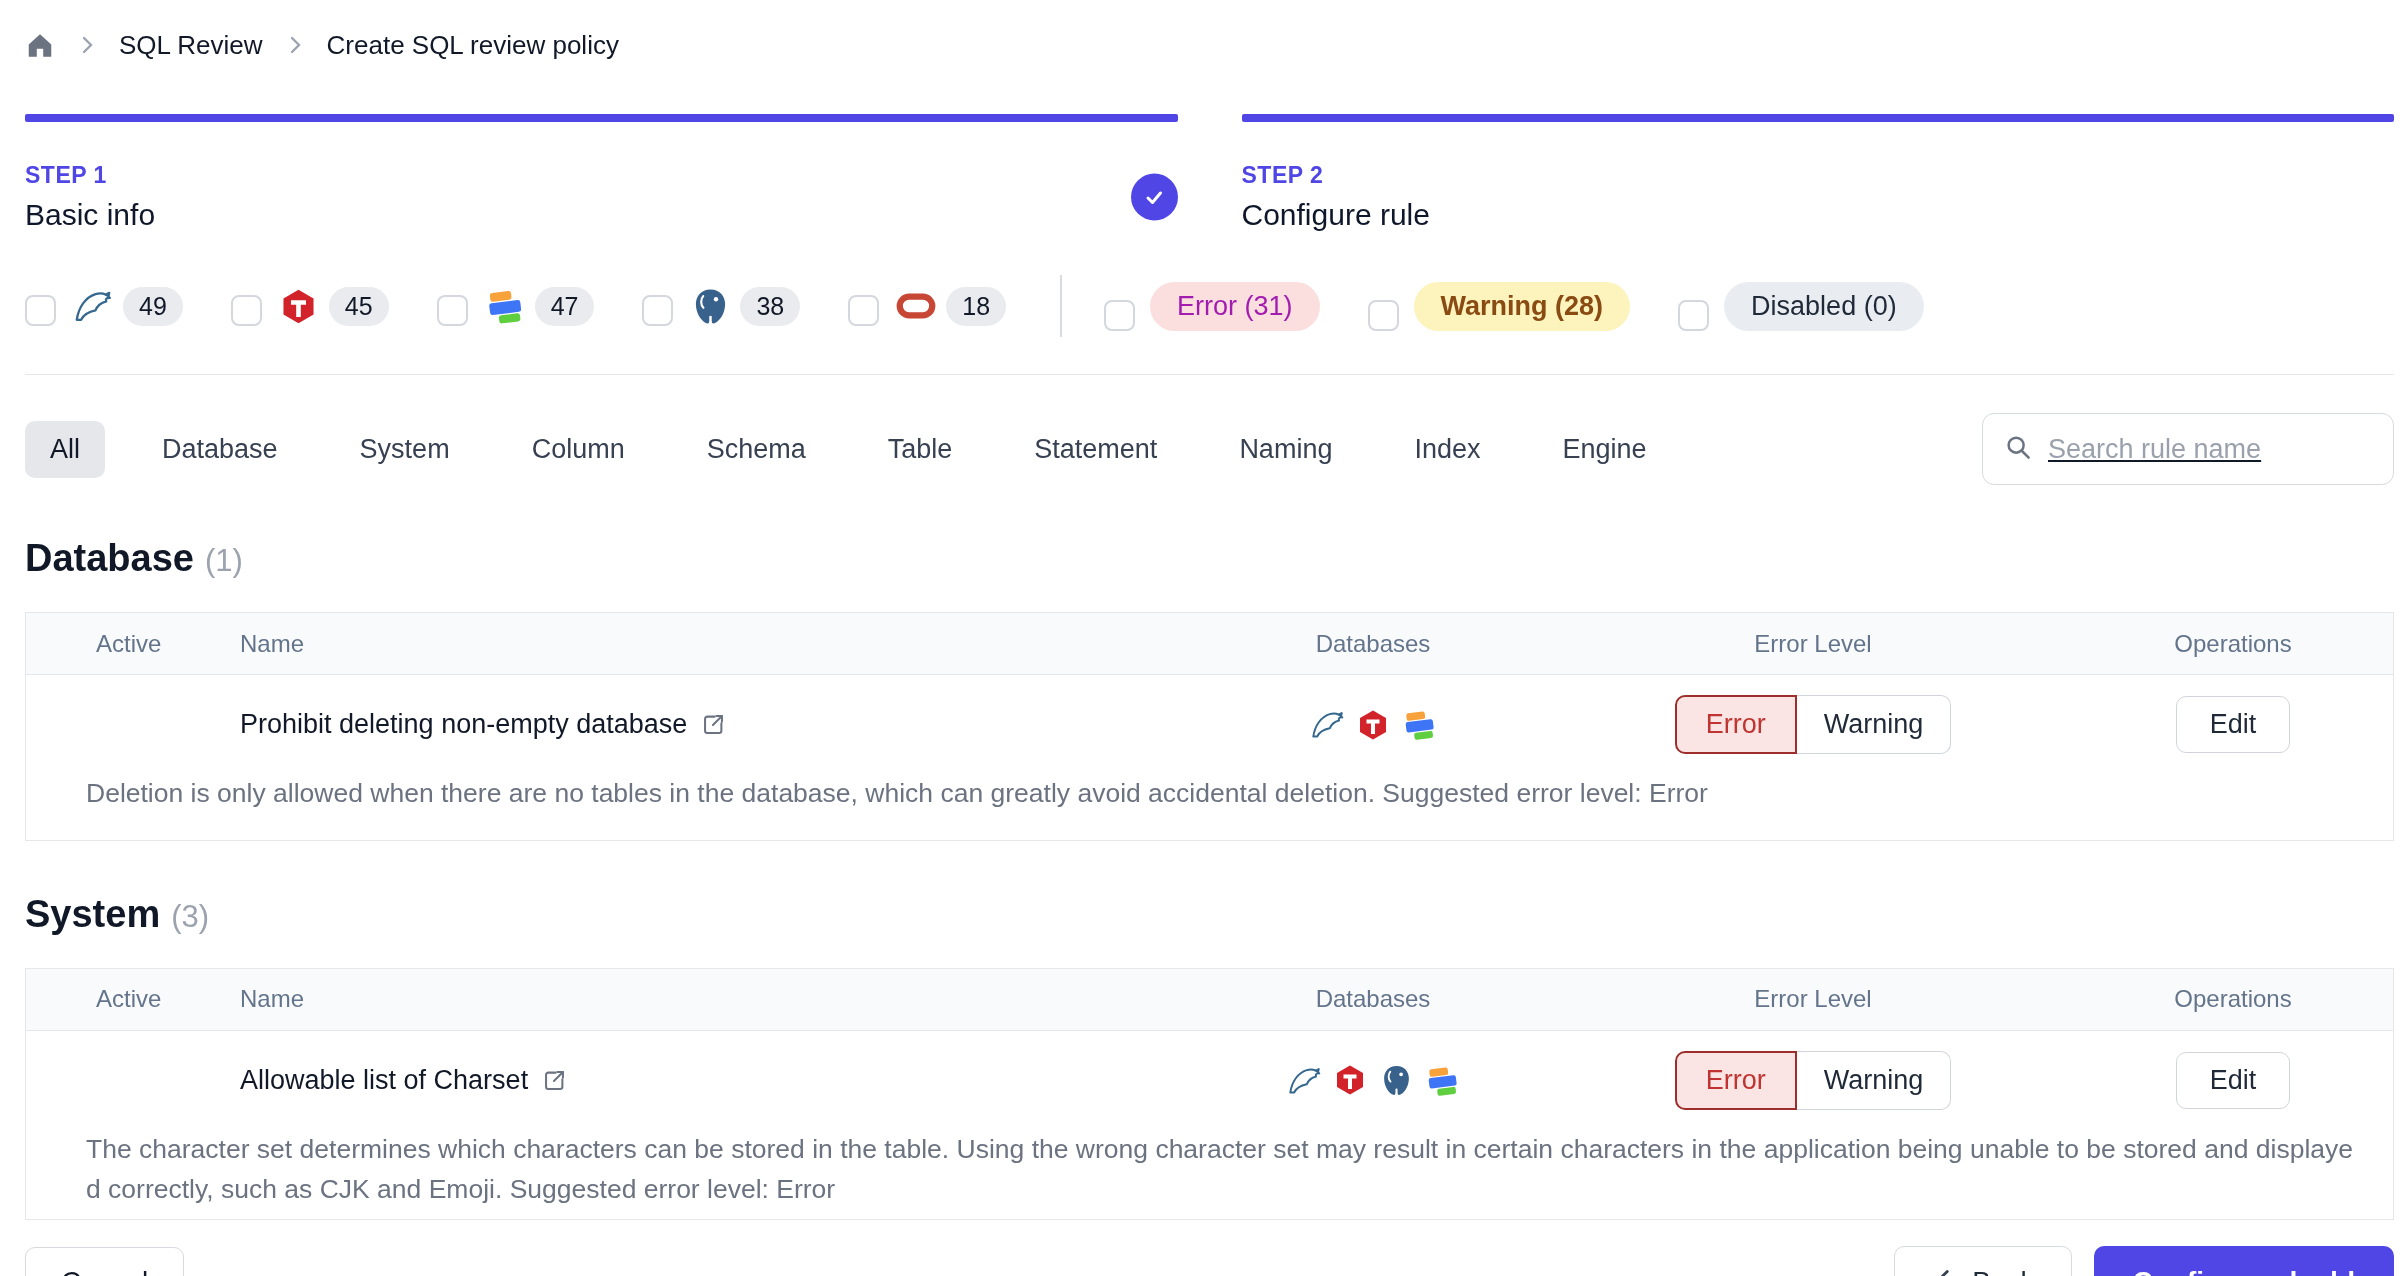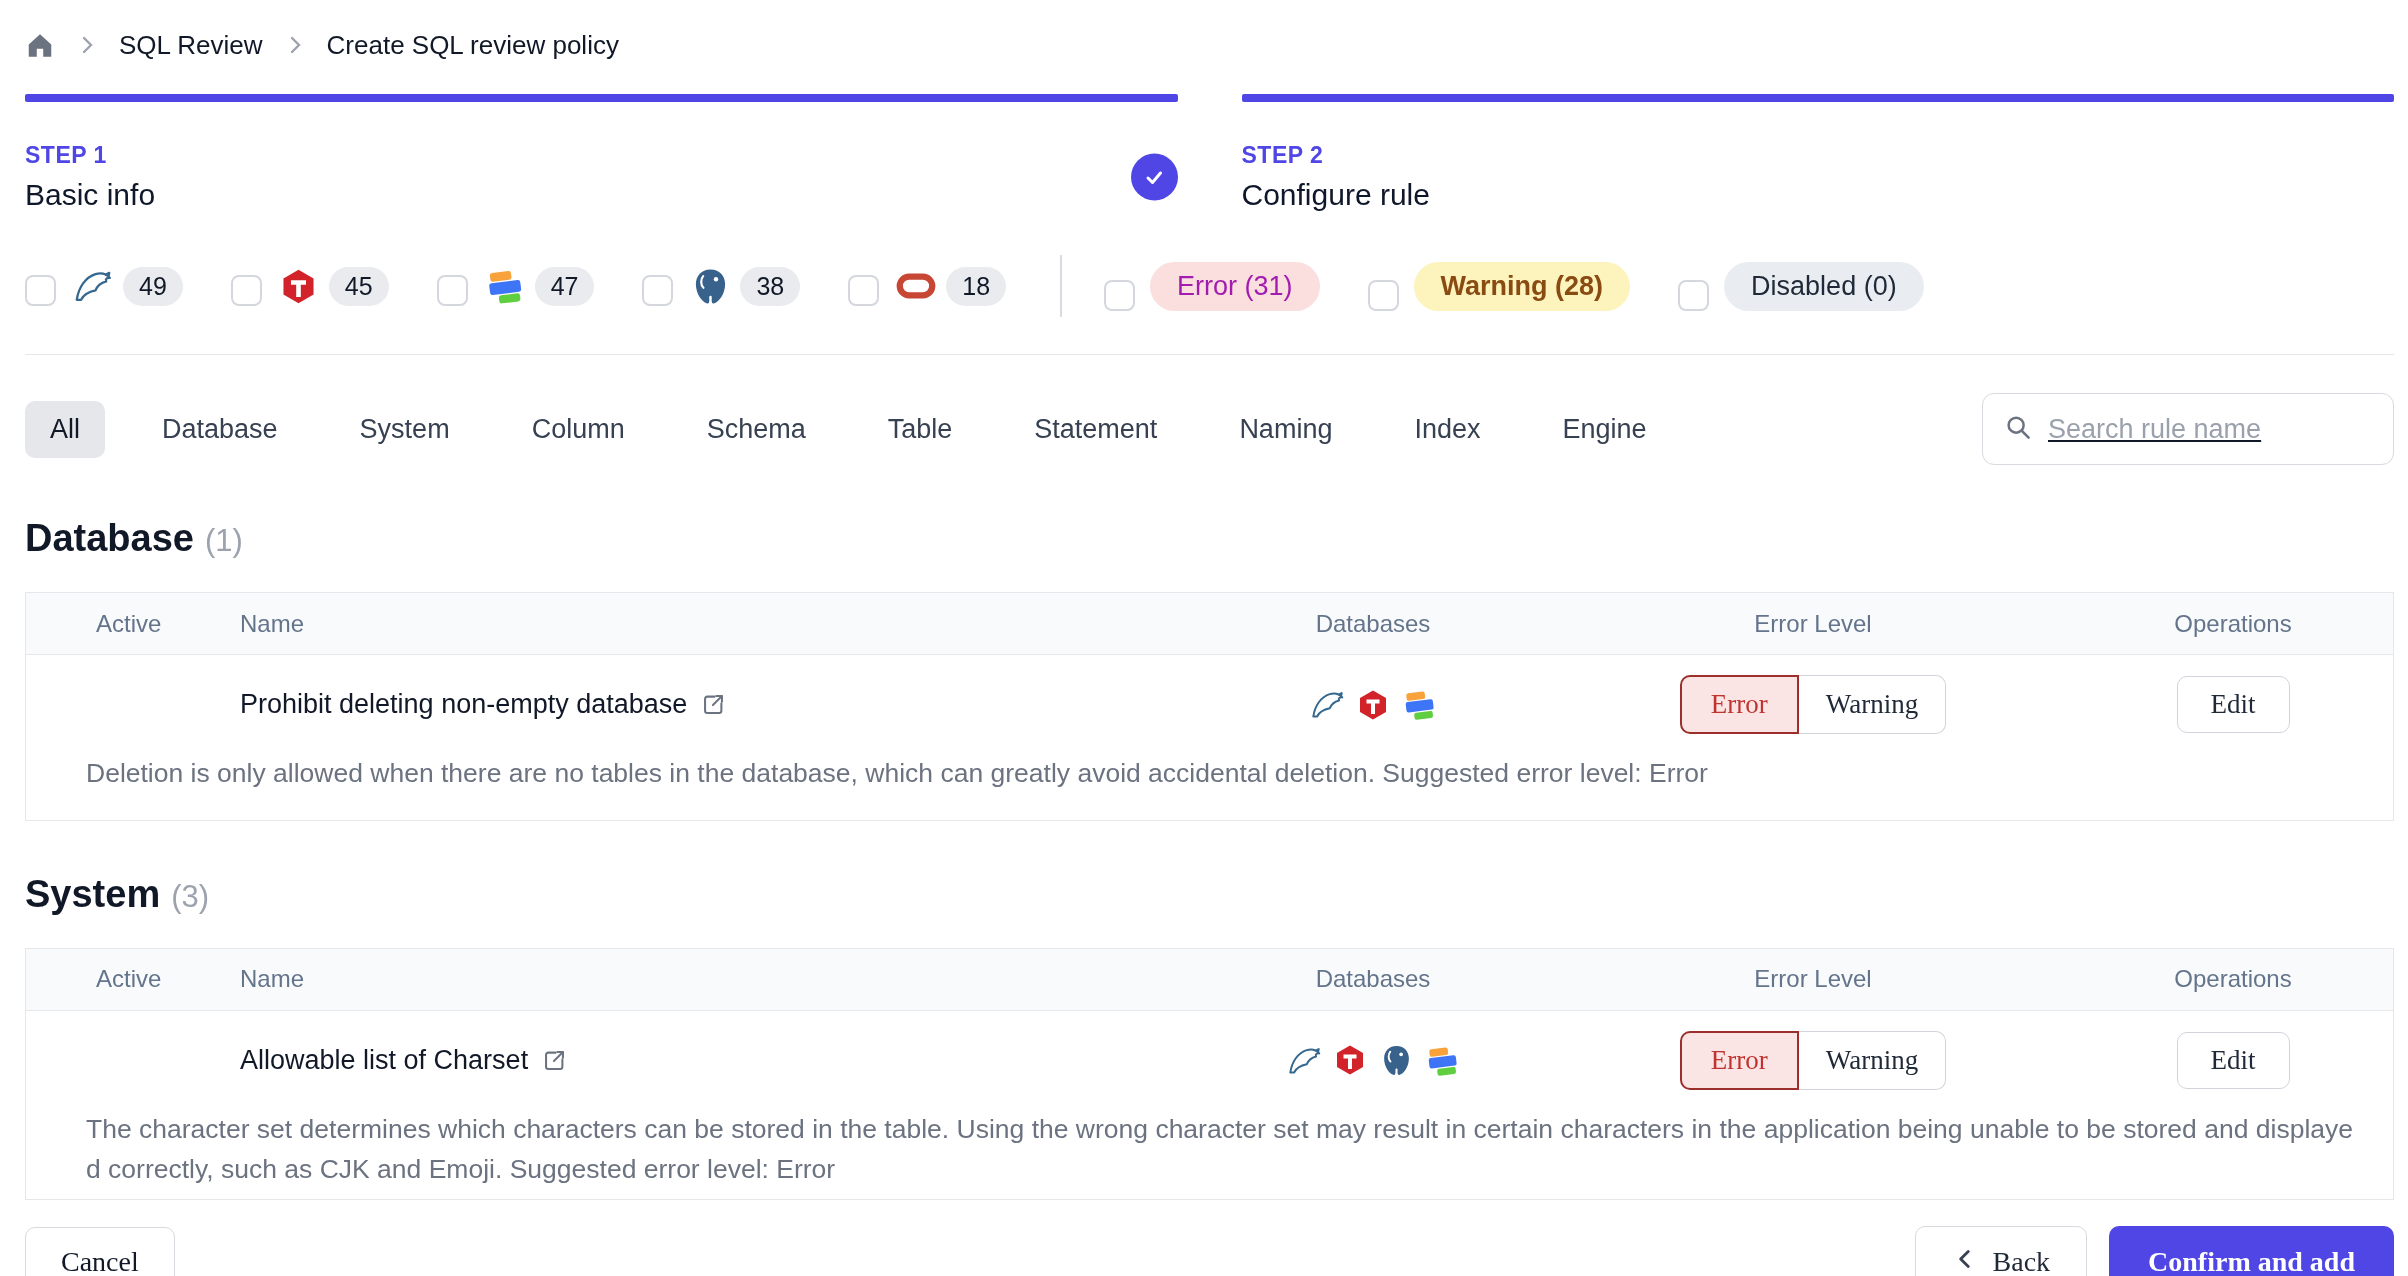--- a/index.html
+++ b/index.html
@@ -12,21 +12,21 @@
   }
   .page { padding: 0 14px 0 25px; }
 
   
   .breadcrumb { display: flex; align-items: center; gap: 20px; margin-top: 24px; height: 42px; }
   .crumb { font-size: 26px; color: #111827; font-weight: 500; text-decoration: none; cursor: pointer; }
   .crumb.current { cursor: default; }
   .crumb-sep svg, .home svg { display: block; }
 
   
-  .steps { display: grid; grid-template-columns: 1fr 1fr; column-gap: 64px; margin-top: 28px; }
+  .steps { display: grid; grid-template-columns: 1fr 1fr; column-gap: 64px; margin-top: 48px; }
   .step-bar { height: 8px; background: #4f46e5; border-radius: 2px; }
   .step-body { position: relative; margin-top: 40px; }
   .step-label { color: #4f46e5; font-weight: 700; font-size: 23px; letter-spacing: 0.5px; }
   .step-title { font-size: 30px; font-weight: 500; margin-top: 9px; color: #0f172a; }
   .step-check { position: absolute; right: 0; top: 50%; transform: translateY(-50%);
     width: 47px; height: 47px; border-radius: 50%; background: #4f46e5;
     display: flex; align-items: center; justify-content: center; }
 
   
   .filters { display: flex; align-items: center; margin-top: 46px; height: 56px; }
@@ -66,21 +66,21 @@
 
   .rule-main { padding: 20px 0 4px; }
   .cell-toggle { padding-left: 70px; }
   .toggle { width: 76px; height: 44px; border-radius: 999px; background: #4f46e5; position: relative; cursor: pointer; }
   .toggle::after { content: ""; position: absolute; right: 5px; top: 5px; width: 34px; height: 34px; background: #fff; border-radius: 50%; }
   .rule-name { display: flex; align-items: center; gap: 13px; font-size: 27px; color: #111827; padding-left: 24px; }
   .ext-link { display: flex; cursor: pointer; }
   .db-icons { display: flex; align-items: center; justify-content: center; gap: 11px; }
   .db-icons .engine-icon { width: 35px; height: 35px; margin: 0; }
   .level-group { display: flex; justify-content: center; }
-  .btn { font-family: Liberation Serif, serif; cursor: pointer; text-align: center; }
+  .btn { font-family: Liberation Sans, sans-serif; cursor: pointer; text-align: center; }
   .btn-error { background: #fbe5e4; border: 2.5px solid #9c2f2b; color: #bf3430;
     border-radius: 10px 0 0 10px; padding: 12px 29px; font-size: 27px; position: relative; z-index: 2; }
   .btn-warning { background: #fff; border: 1.5px solid #d1d5db; border-left: none; color: #1f2937;
     border-radius: 0 10px 10px 0; padding: 12px 27px; font-size: 27px; }
   .cell-ops { display: flex; justify-content: center; }
   .btn-edit { background: #fff; border: 1.5px solid #d1d5db; border-radius: 10px; padding: 12px 33px; font-size: 27px; color: #1f2937; }
   .rule-desc { padding: 16px 30px 26px 60px; color: #6b7280; font-size: 26.5px; line-height: 1.5; word-break: break-all; }
   .rule-desc.tight { padding-bottom: 10px; }
 
   

